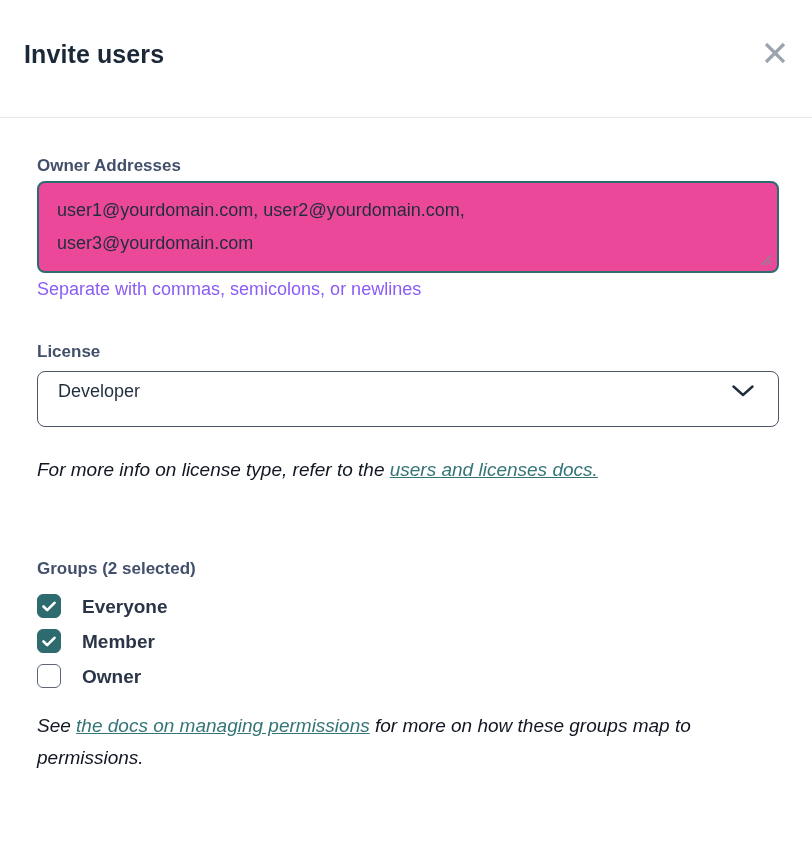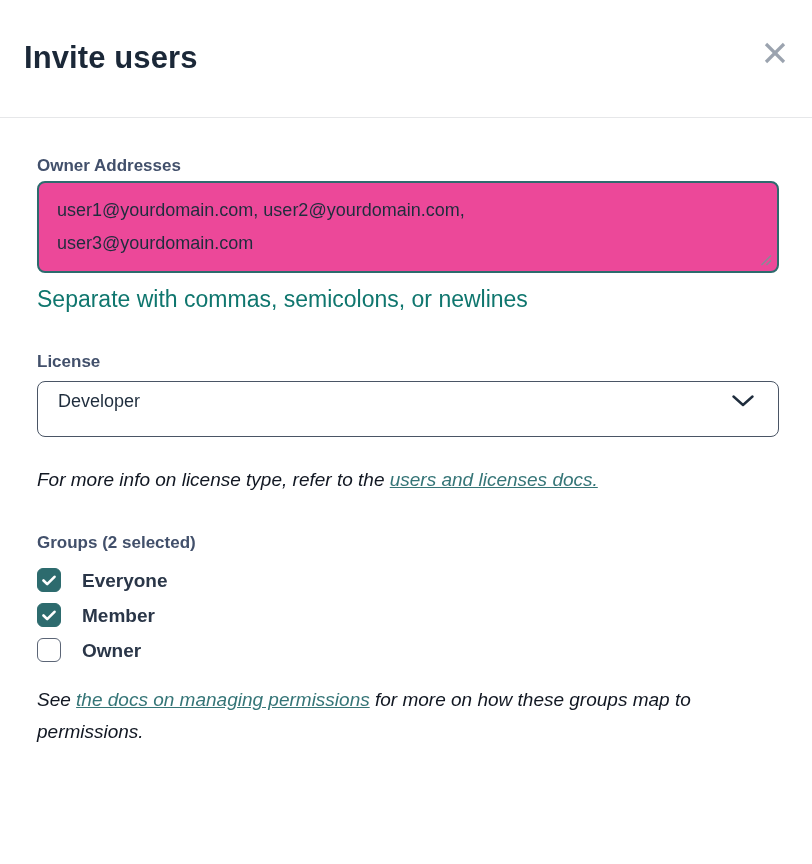--- a/index.html
+++ b/index.html
@@ -12,21 +12,21 @@
   }
 
   
   .modal-header {
     position: relative;
     height: 118px;
     border-bottom: 1px solid #e6e7e9;
     padding: 40px 24px 0 24px;
   }
   .modal-title {
-    font-size: 31px;
+    font-size: 25px;
     font-weight: 700;
     color: #1b2838;
     letter-spacing: 0.1px;
   }
   .close-btn {
     position: absolute;
     top: 38px;
     right: 22px;
     width: 30px;
     height: 30px;
@@ -70,24 +70,24 @@
     display: block;
     background: #ec4899;
   }
   .resize-grip {
     position: absolute;
     right: 7px;
     bottom: 7px;
     pointer-events: none;
   }
   .helper-text {
-    margin-top: 14px;
-    font-size: 23px;
+    margin-top: 4px;
+    font-size: 18px;
     line-height: 24px;
-    color: #0f766e;
+    color: #8b5cf6;
   }
 
   
   .license-section { margin-top: 40px; }
   .select-box {
     margin-top: 8px;
     width: 742px;
     height: 56px;
     border: 1px solid #4a5565;
     border-radius: 8px;
@@ -111,21 +111,21 @@
     color: #111722;
     max-width: 742px;
   }
   .note a, .note .note-link {
     color: #357577;
     text-decoration: underline;
     cursor: pointer;
   }
 
   
-  .groups-section { margin-top: 36px; }
+  .groups-section { margin-top: 72px; }
   .check-rows { margin-top: 14px; }
   .check-row {
     display: flex;
     align-items: flex-end;
     margin-bottom: 11px;
     cursor: pointer;
     width: max-content;
   }
   .checkbox {
     width: 24px;

